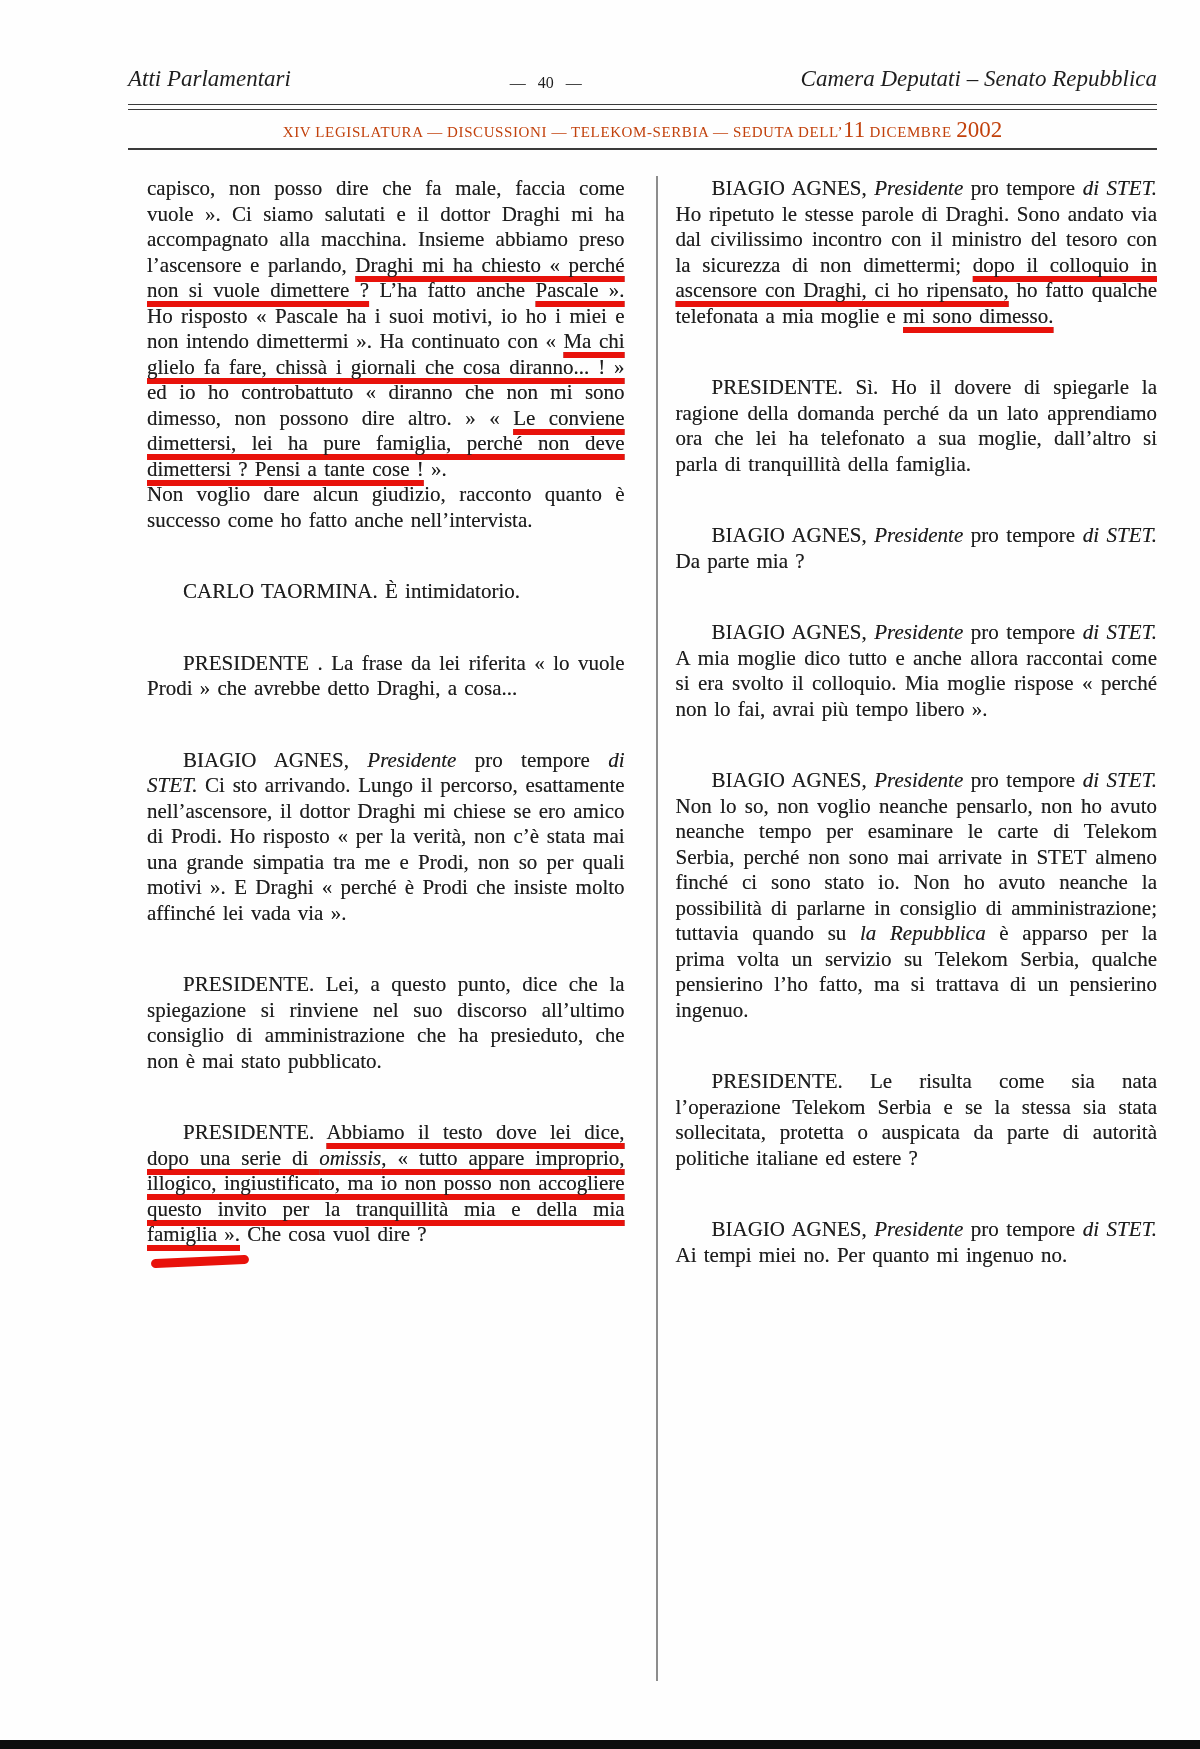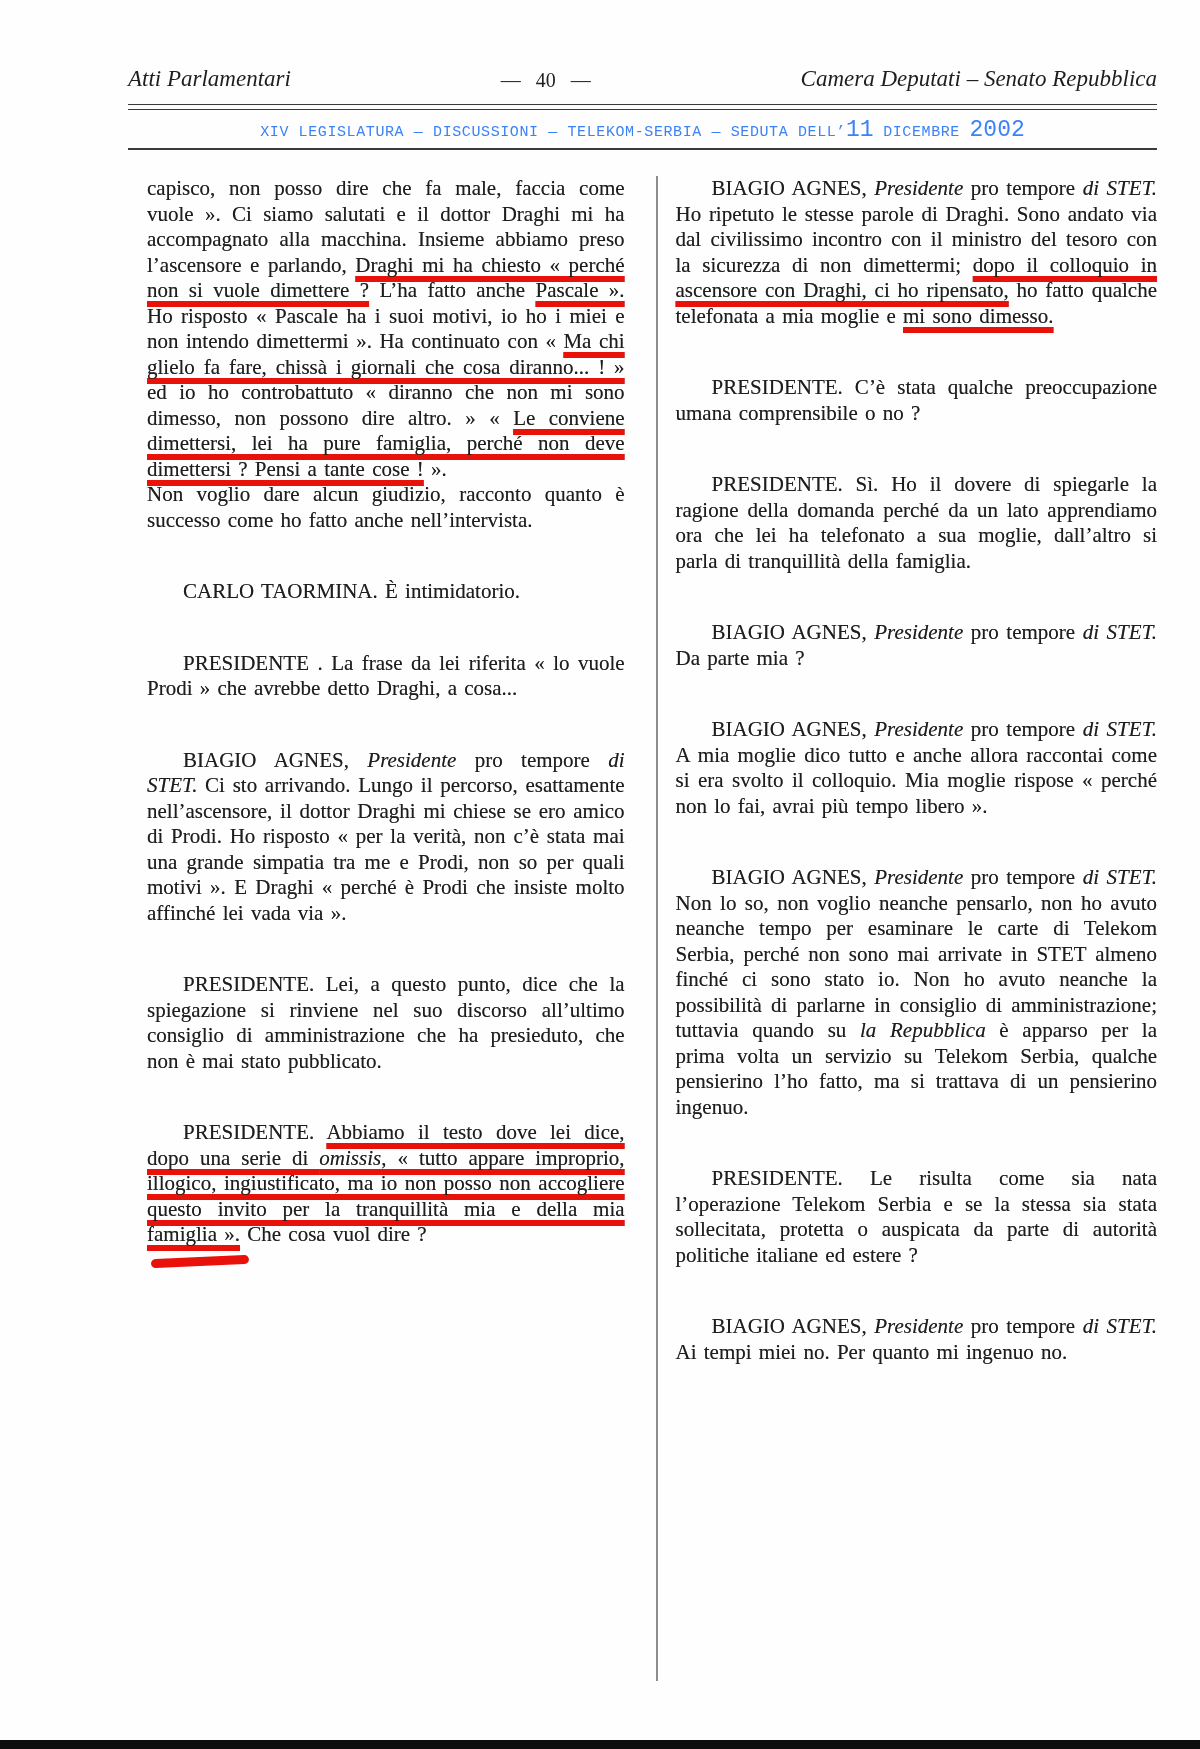--- a/index.html
+++ b/index.html
@@ -9,28 +9,28 @@
     font-family:"Liberation Serif", serif;
     -webkit-hyphens:auto;hyphens:auto;
   }
   .sheet{position:absolute;inset:0;}
   
   .header-row{
     display:flex;justify-content:space-between;align-items:flex-end;
     margin:66px 43px 0 128px;font-size:23px;
   }
   .header-row .it{font-style:italic;}
-  .page-num{font-size:20px;white-space:pre;}
+  .page-num{font-size:16px;white-space:pre;}
   .rule-double{
     margin:12px 43px 0 128px;height:4px;
     border-top:1.5px solid #3a3a3a;border-bottom:1.5px solid #3a3a3a;
   }
   .subheader{
     margin:7px 43px 0 128px;text-align:center;
-    font-size:15px;letter-spacing:.6px;color:#3b82f6;white-space:nowrap;font-family:Liberation Mono, monospace;
+    font-size:15px;letter-spacing:.6px;color:#c2410c;white-space:nowrap;
   }
   .subheader .sc{font-size:15px;}
   .subheader .lg{font-size:23px;letter-spacing:0;}
   .rule-single{margin:5px 43px 0 128px;border-top:2px solid #3a3a3a;}
   
   .body-wrap{
     position:relative;margin:26px 43px 0 147px;display:flex;
     height:1505px;overflow:hidden;gap:18px;
   }
   .col{font-size:21px;line-height:25.5px;text-align:justify;word-spacing:2px;
@@ -82,21 +82,20 @@
         <p class="para"><span>Non voglio dare alcun giudizio, racconto quanto è successo come ho fatto anche nell’intervista.</span></p>
         <p class="para indent gap"><span>CARLO TAORMINA. È intimidatorio.</span></p>
         <p class="para indent gap"><span>PRESIDENTE . La frase da lei riferita « lo vuole Prodi » che avrebbe detto Draghi, a cosa...</span></p>
         <p class="para indent gap"><span>BIAGIO AGNES, </span><span class="italic">Presidente</span><span> pro tempore </span><span class="italic">di STET.</span><span> Ci sto arrivando. Lungo il percorso, esattamente nell’ascensore, il dottor Draghi mi chiese se ero amico di Prodi. Ho risposto « per la verità, non c’è stata mai una grande simpatia tra me e Prodi, non so per quali motivi ». E Draghi « perché è Prodi che insiste molto affinché lei vada via ».</span></p>
         <p class="para indent gap"><span>PRESIDENTE. Lei, a questo punto, dice che la spiegazione si rinviene nel suo discorso all’ultimo consiglio di amministrazione che ha presieduto, che non è mai stato pubblicato.</span></p>
         <p class="para indent gap"><span>PRESIDENTE. </span><span class="u-red">Abbiamo il testo dove lei dice, dopo una serie di </span><span class="italic u-red">omissis</span><span class="u-red">, « tutto appare improprio, illogico, ingiustificato, ma io non posso non accogliere questo invito per la tranquillità mia e della mia famiglia ».</span><span> Che cosa vuol dire ?</span><span class="swoosh"></span></p>
       </div>
     <div class="divider"></div>
     <div class="col col-right">
         <p class="para indent"><span>BIAGIO AGNES, </span><span class="italic">Presidente</span><span> pro tempore </span><span class="italic">di STET.</span><span> Ho ripetuto le stesse parole di Draghi. Sono andato via dal civilissimo incontro con il ministro del tesoro con la sicurezza di non dimettermi; </span><span class="u-red">dopo il colloquio in ascensore con Draghi, ci ho ripensato,</span><span> ho fatto qualche telefonata a mia moglie e </span><span class="u-red">mi sono dimesso.</span></p>
-        <p class="para indent gap"><span>PRESIDENTE. C’è stata qualche preoccupazione umana comprensibile o no ?</span></p>
         <p class="para indent gap"><span>PRESIDENTE. Sì. Ho il dovere di spiegarle la ragione della domanda perché da un lato apprendiamo ora che lei ha telefonato a sua moglie, dall’altro si parla di tranquillità della famiglia.</span></p>
         <p class="para indent gap"><span>BIAGIO AGNES, </span><span class="italic">Presidente</span><span> pro tempore </span><span class="italic">di STET.</span><span> Da parte mia ?</span></p>
         <p class="para indent gap"><span>BIAGIO AGNES, </span><span class="italic">Presidente</span><span> pro tempore </span><span class="italic">di STET.</span><span> A mia moglie dico tutto e anche allora raccontai come si era svolto il colloquio. Mia moglie rispose « perché non lo fai, avrai più tempo libero ».</span></p>
         <p class="para indent gap"><span>BIAGIO AGNES, </span><span class="italic">Presidente</span><span> pro tempore </span><span class="italic">di STET.</span><span> Non lo so, non voglio neanche pensarlo, non ho avuto neanche tempo per esaminare le carte di Telekom Serbia, perché non sono mai arrivate in STET almeno finché ci sono stato io. Non ho avuto neanche la possibilità di parlarne in consiglio di amministrazione; tuttavia quando su </span><span class="italic">la Repubblica</span><span> è apparso per la prima volta un servizio su Telekom Serbia, qualche pensierino l’ho fatto, ma si trattava di un pensierino ingenuo.</span></p>
         <p class="para indent gap"><span>PRESIDENTE. Le risulta come sia nata l’operazione Telekom Serbia e se la stessa sia stata sollecitata, protetta o auspicata da parte di autorità politiche italiane ed estere ?</span></p>
         <p class="para indent gap"><span>BIAGIO AGNES, </span><span class="italic">Presidente</span><span> pro tempore </span><span class="italic">di STET.</span><span> Ai tempi miei no. Per quanto mi ingenuo no.</span></p>
       </div>
   </div>
 
   <div class="bottom-bar"></div>

